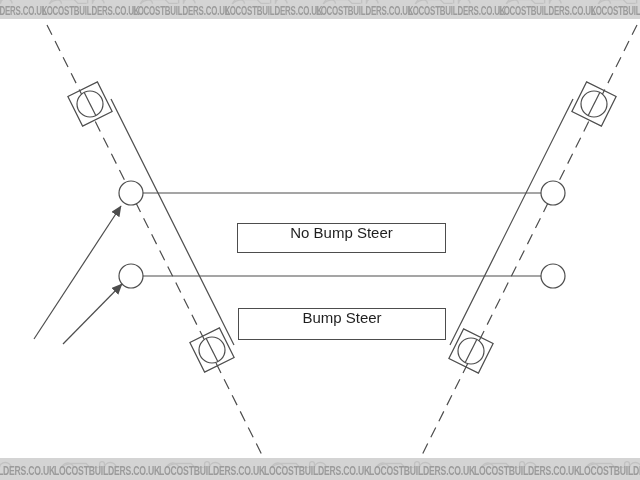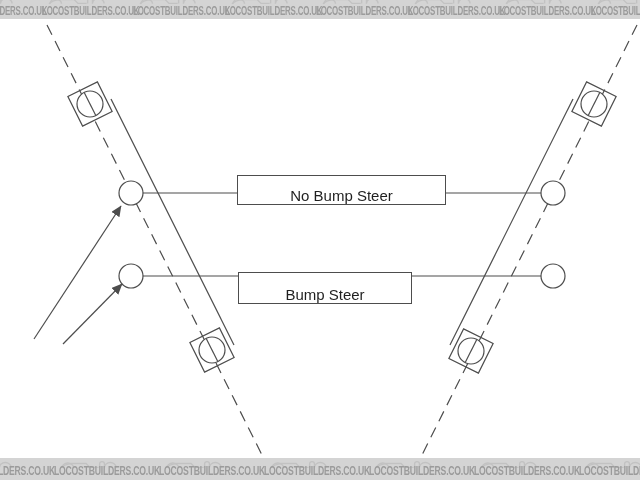--- a/index.html
+++ b/index.html
@@ -29,22 +29,22 @@
   .car path{stroke:var(--logo,#c2c2c2);stroke-width:1.4;fill:none;}
   
   #diagram{position:absolute;left:0;top:0;width:640px;height:480px;}
   .ln{stroke:var(--line,#4d4d4d);stroke-width:1.2;fill:none;}
   .dash{stroke-dasharray:11 7;}
   .whitefill{fill:#fff;}
   .nofill{fill:none;}
   .labelbox{
     position:absolute;box-sizing:border-box;background:#fff;
     border:1px solid var(--line,#4d4d4d);
-    display:flex;align-items:flex-end;justify-content:center;
-    font-size:15px;color:var(--ink,#1f1f1f);
+    display:flex;align-items:flex-start;justify-content:center;
+    font-size:15px;color:var(--ink,#1f1f1f);margin-top:48px;
   }
   #knuckle-label{
     position:absolute;left:1px;top:354px;width:130px;
     font-size:15px;color:var(--ink,#1f1f1f);
   }
 </style>
 </head>
 <body>
 
 <div id="stage" style="--line: #4d4d4d; --ink: #1f1f1f; --bg: #ffffff; --banner-bg: #d4d4d4; --banner-ink: #9b9b9b; --logo: #c2c2c2;">
@@ -85,21 +85,21 @@
     <circle class="ln whitefill" cx="131" cy="276" r="12"></circle>
     <circle class="ln whitefill" cx="553" cy="276" r="12"></circle>
 
     <line class="ln" x1="34" y1="339" x2="121" y2="206" marker-end="url(#ah)"></line>
     <line class="ln" x1="63" y1="344" x2="122" y2="284" marker-end="url(#ah)"></line>
   </svg>
 
   <div class="labelbox" style="left:237px;top:175px;width:209px;height:30px;">
     <span>No Bump Steer</span>
   </div>
-  <div class="labelbox" style="left:238px;top:272px;width:174px;height:32px;">
+  <div class="labelbox" style="left:238px;top:260px;width:208px;height:32px;">
     <span>Bump Steer</span>
   </div>
 
 
   <div class="banner banner-top">
       <span class="banner-unit" style="left: -50px;">
         <svg class="car" viewBox="0 0 60 10">
           <path d="M2,9 A6,5 0 0 1 14,9"></path>
           <path d="M1,9 Q5,5 12,4.5 L27,4.5 L31,8.5 L40,8.5"></path>
           <path d="M41,8.5 L41,5 A2.5,2.5 0 0 1 46,5 L46,8.5"></path>

